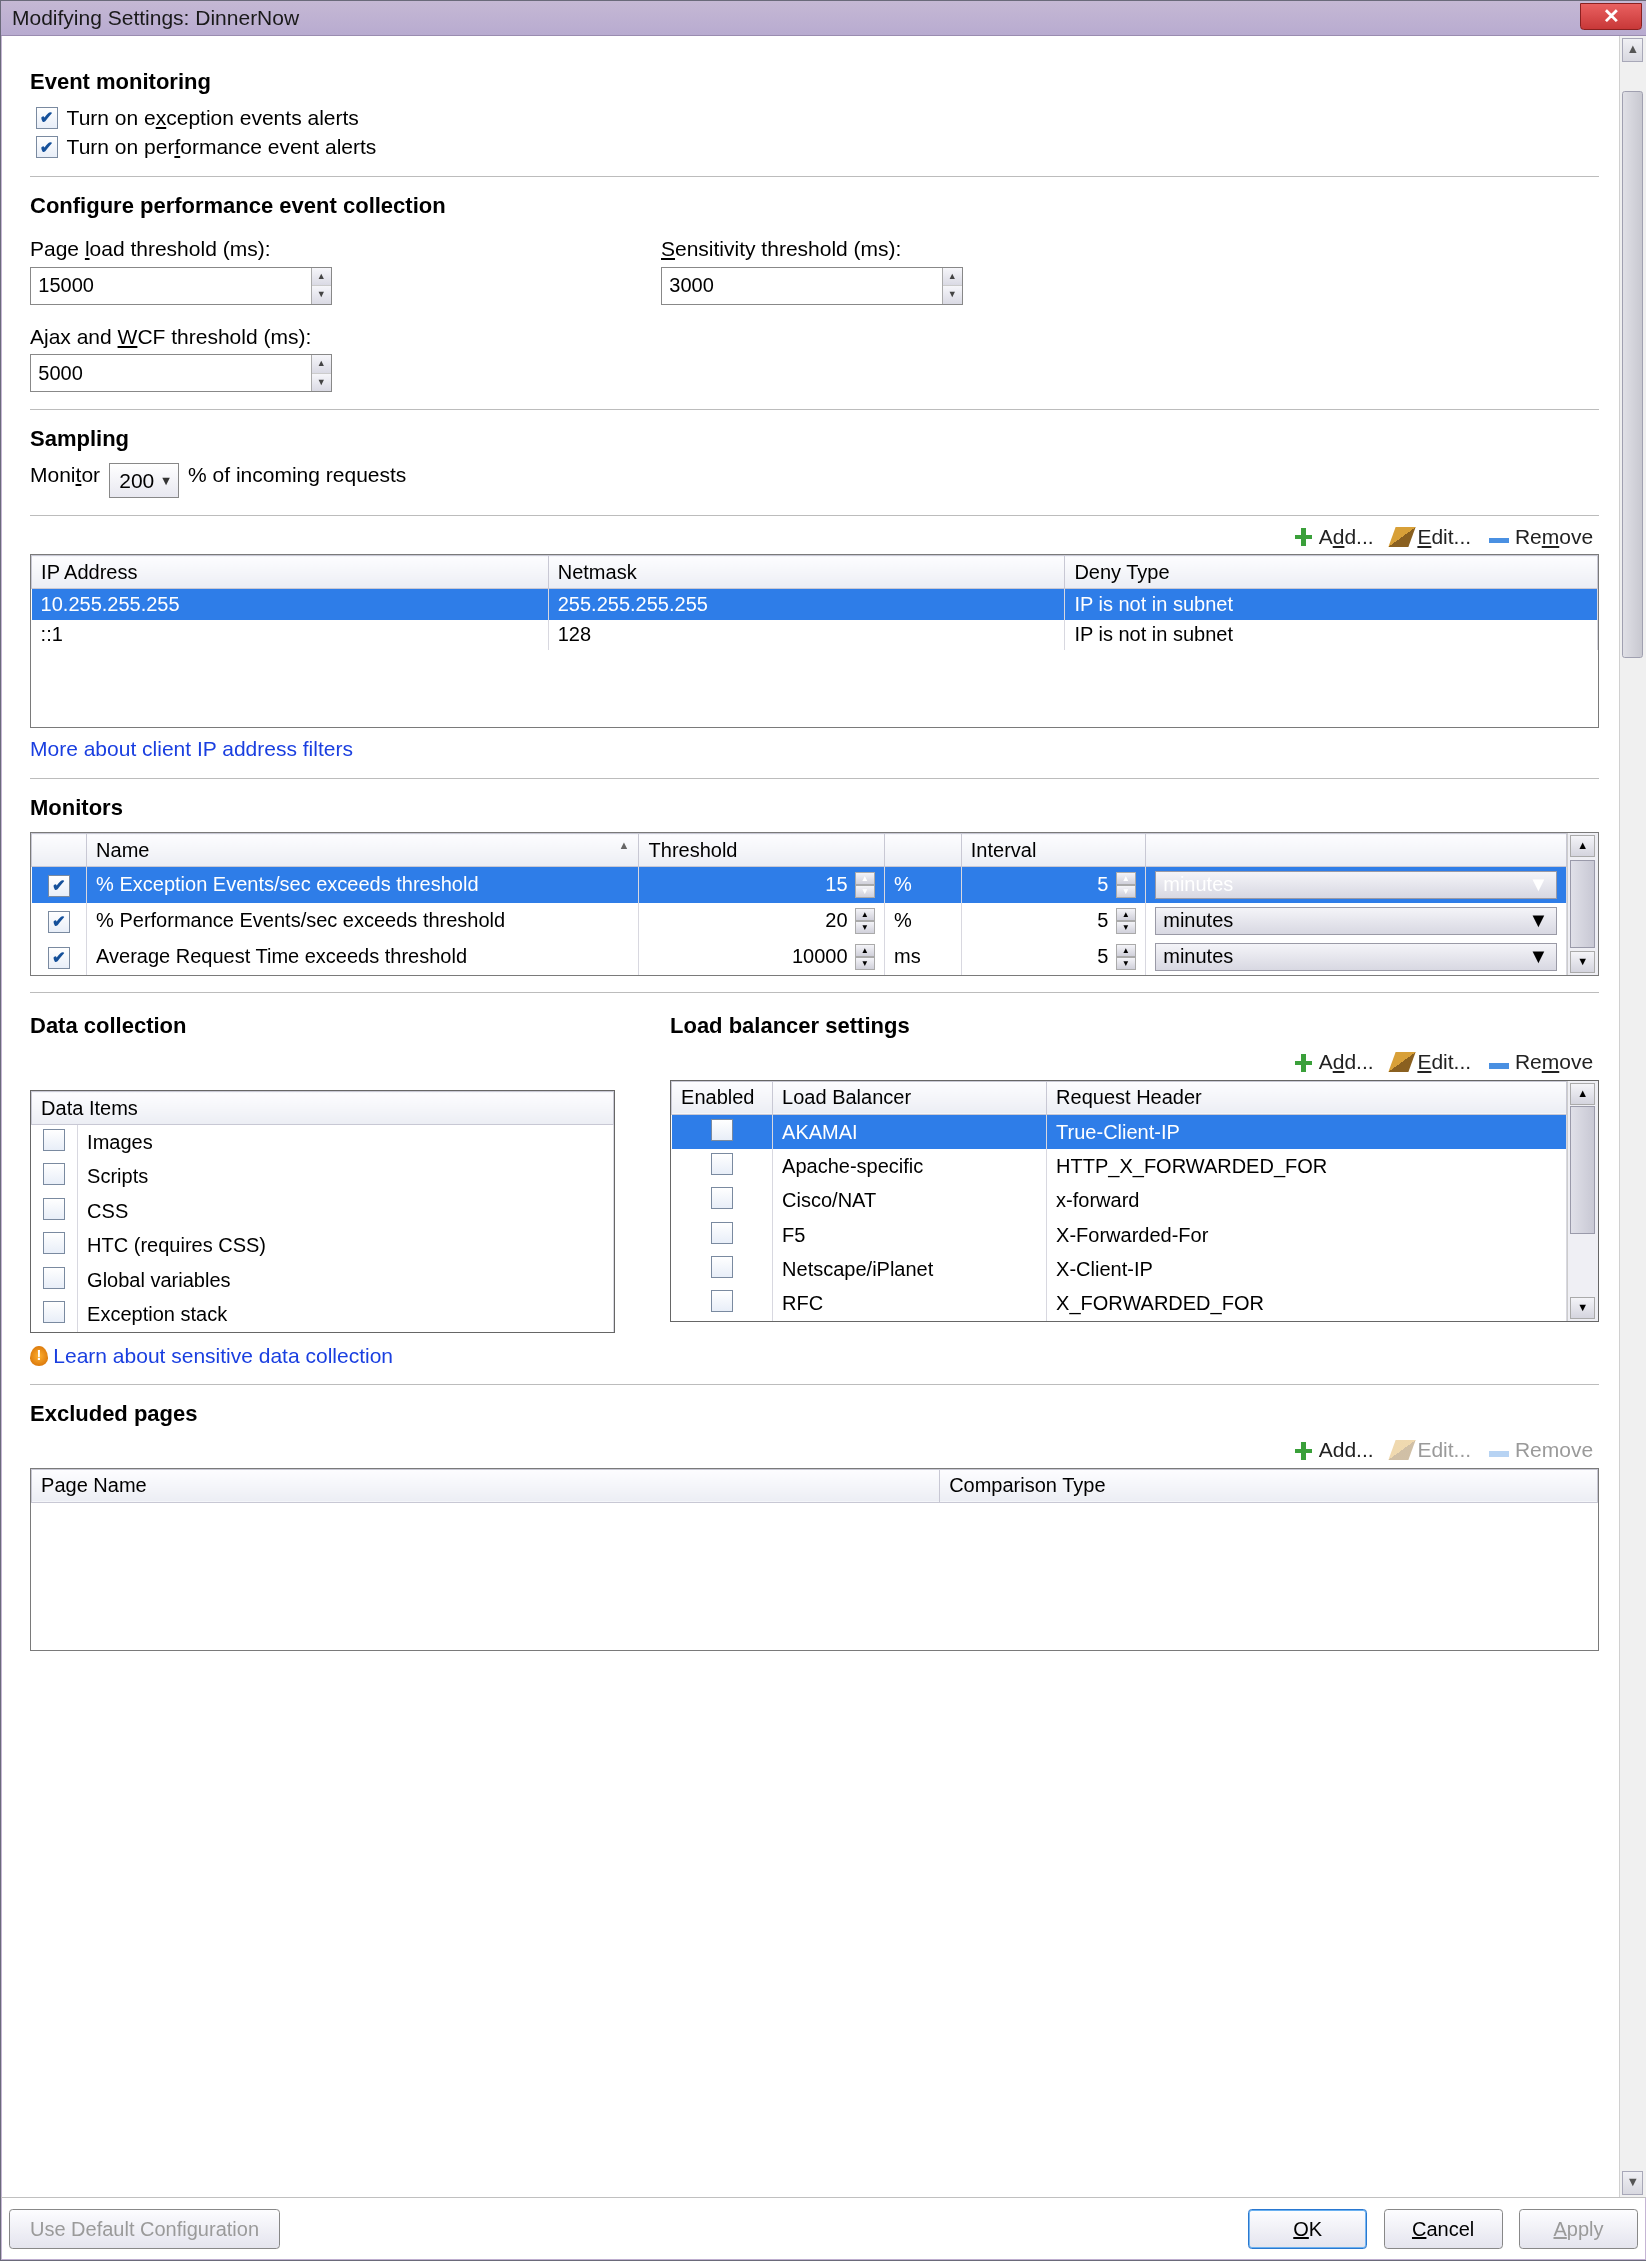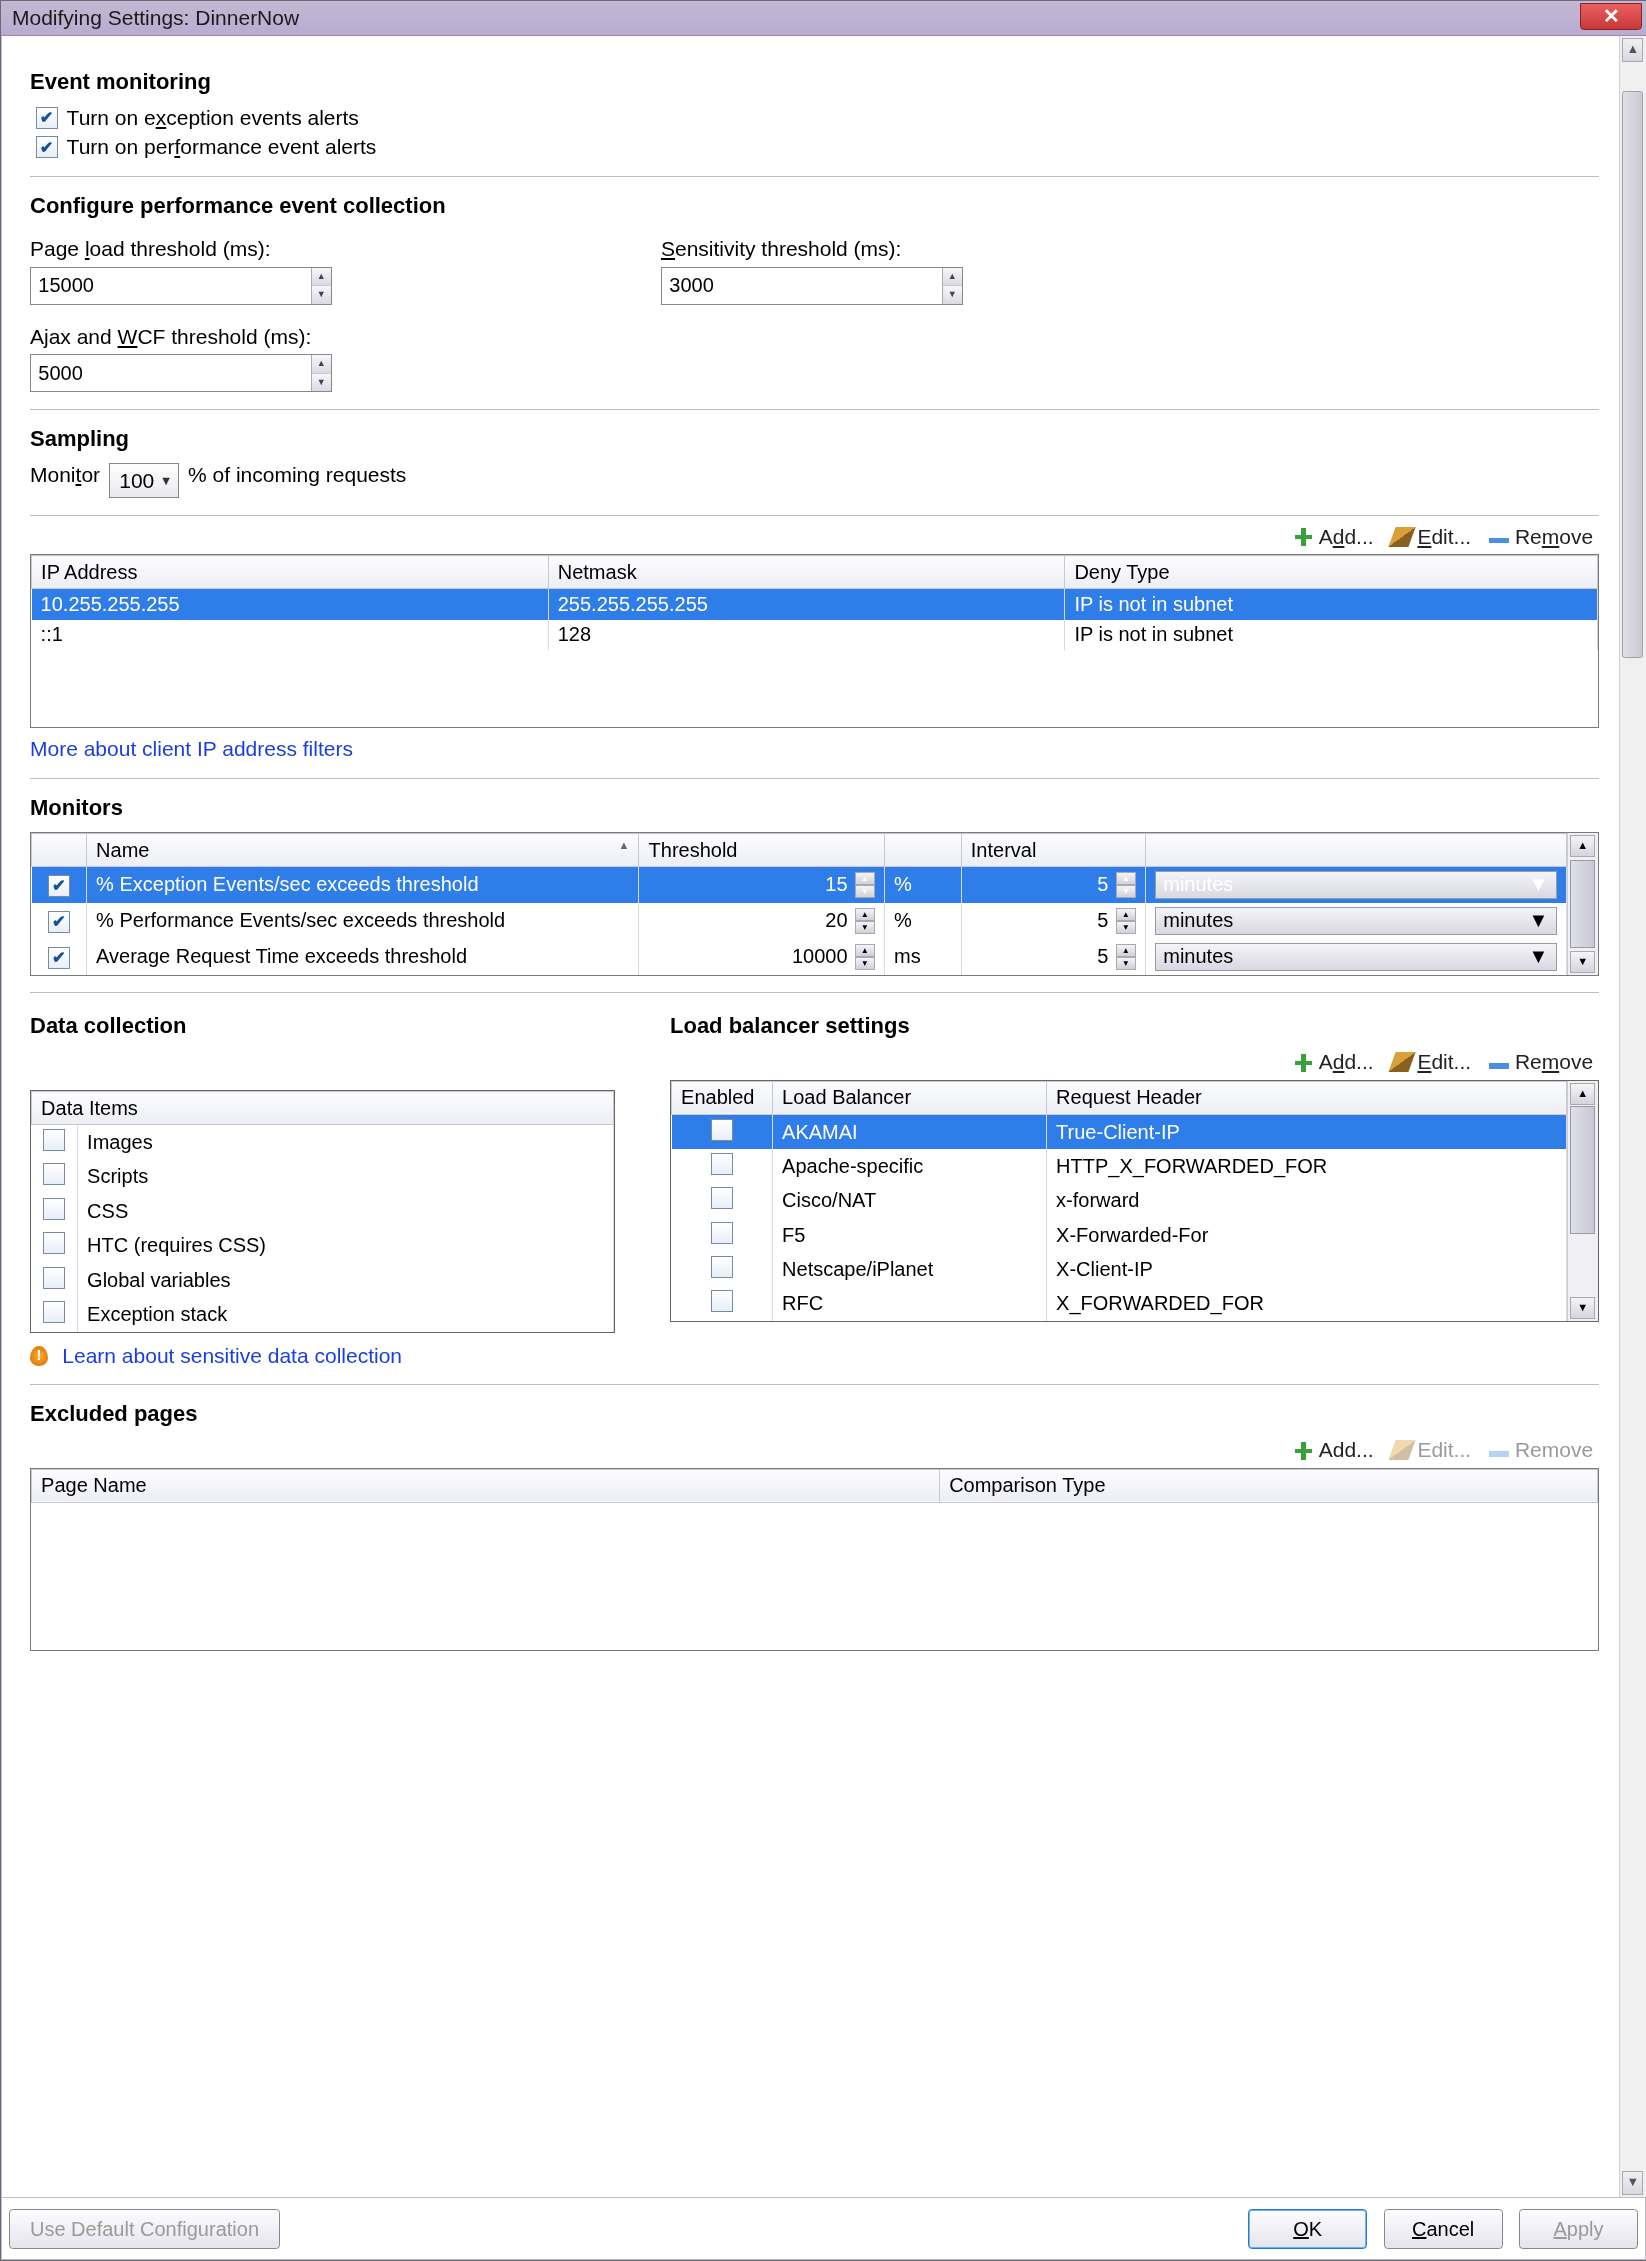--- a/index.html
+++ b/index.html
@@ -297,21 +297,21 @@
           </div>
         </div>
       </div>
       <hr class="hr">
 
       
       <h3 class="section-hd">Sampling</h3>
       <div style="display:flex; gap:9.1px; margin-top:7px;">
         <span><span>Moni</span><span class="under">t</span><span>or</span></span>
         <span class="dropdown">
-          <span>100</span>
+          <span>200</span>
             <span class="arrow">▼</span>
         </span>
         <span>% of incoming requests</span>
       </div>
       <hr class="hr">
 
       
       <div class="toolbar-btns">
         <span class="tbtn">
             <span class="ic ic-add"></span>
@@ -485,21 +485,21 @@
                     <td class="di-chk"><span class="chk"></span></td>
                     <td>Global variables</td>
                   </tr>
                   <tr>
                     <td class="di-chk"><span class="chk"></span></td>
                     <td>Exception stack</td>
                   </tr>
                 </tbody>
             </table>
           </div>
-          <div style="display:flex; align-items:center; gap:14px; margin-top:11px;">
+          <div style="display:flex; align-items:center; gap:5px; margin-top:11px;">
             <span class="ic-shield"></span>
             <a class="link" style="margin-top:0;">Learn about sensitive data collection</a>
           </div>
         </div>
 
         <div class="right-col">
           <h3 class="section-hd">Load balancer settings</h3>
           <div class="toolbar-btns">
             <span class="tbtn">
                 <span class="ic ic-add"></span>

